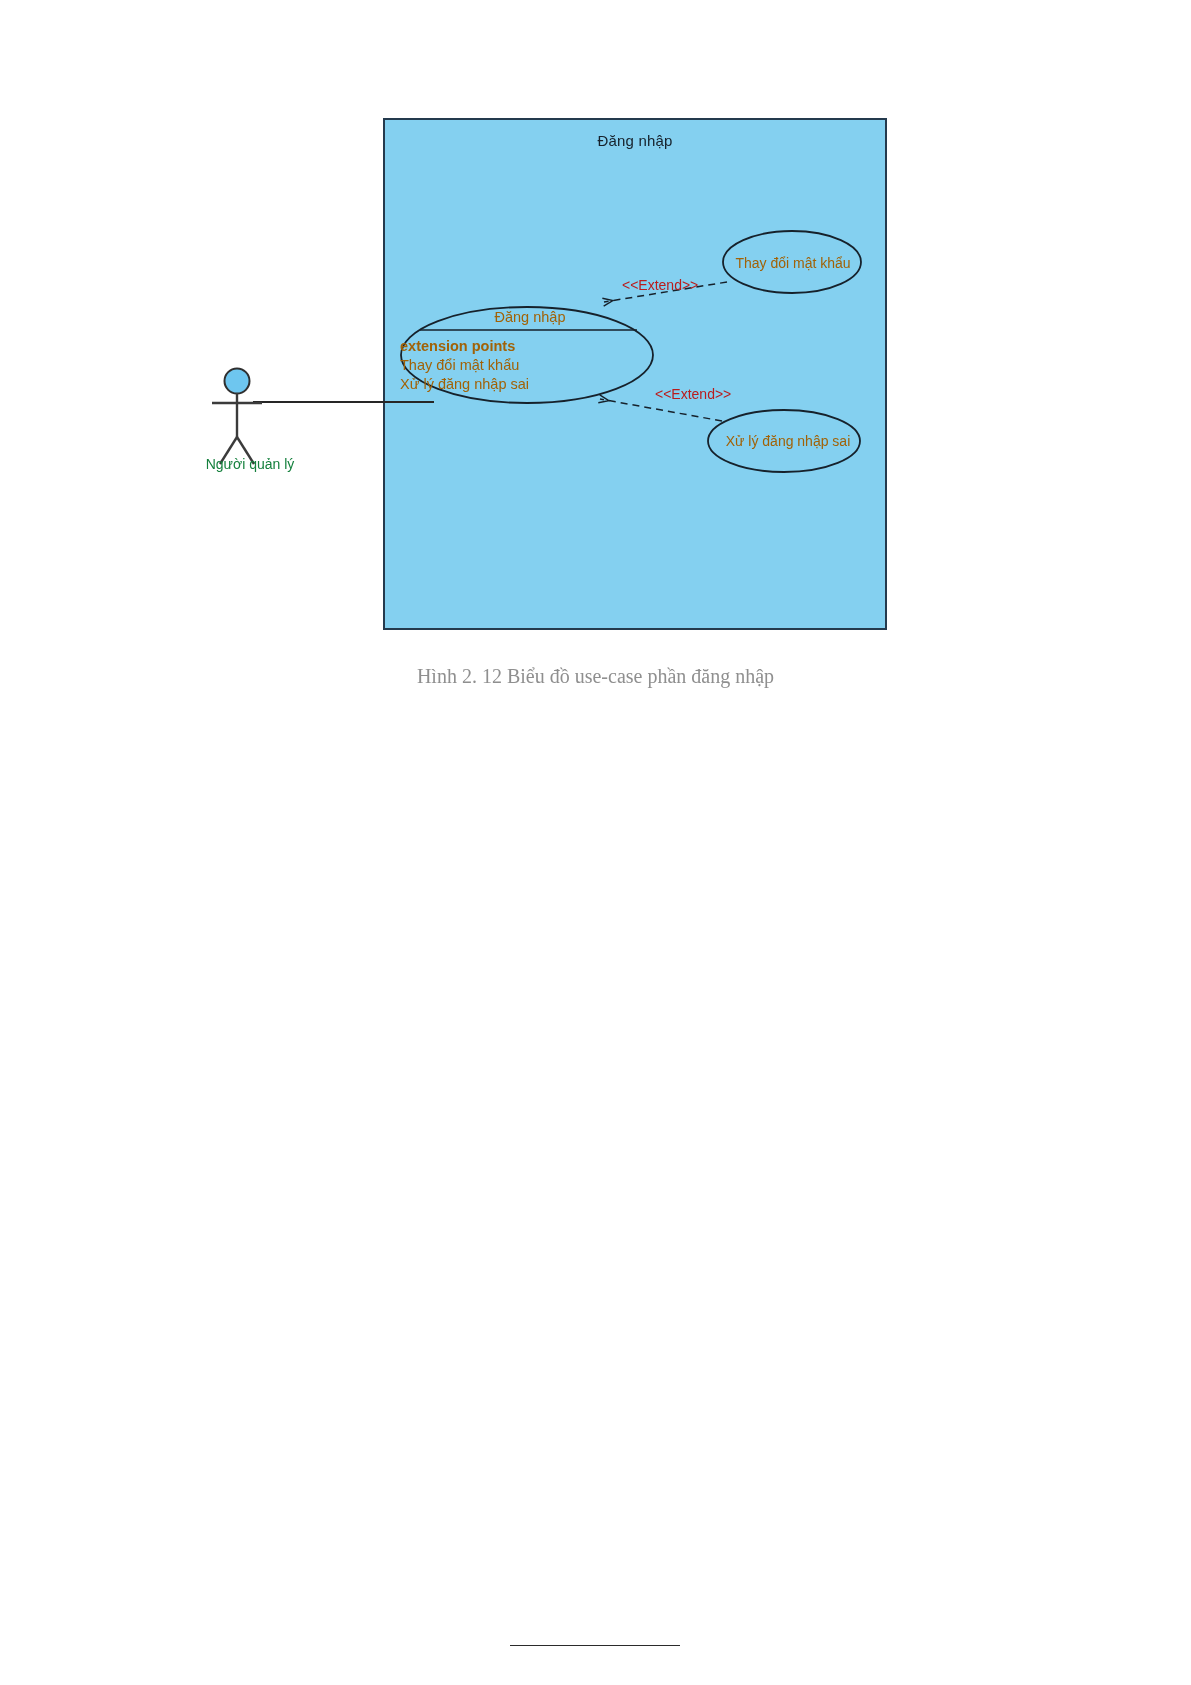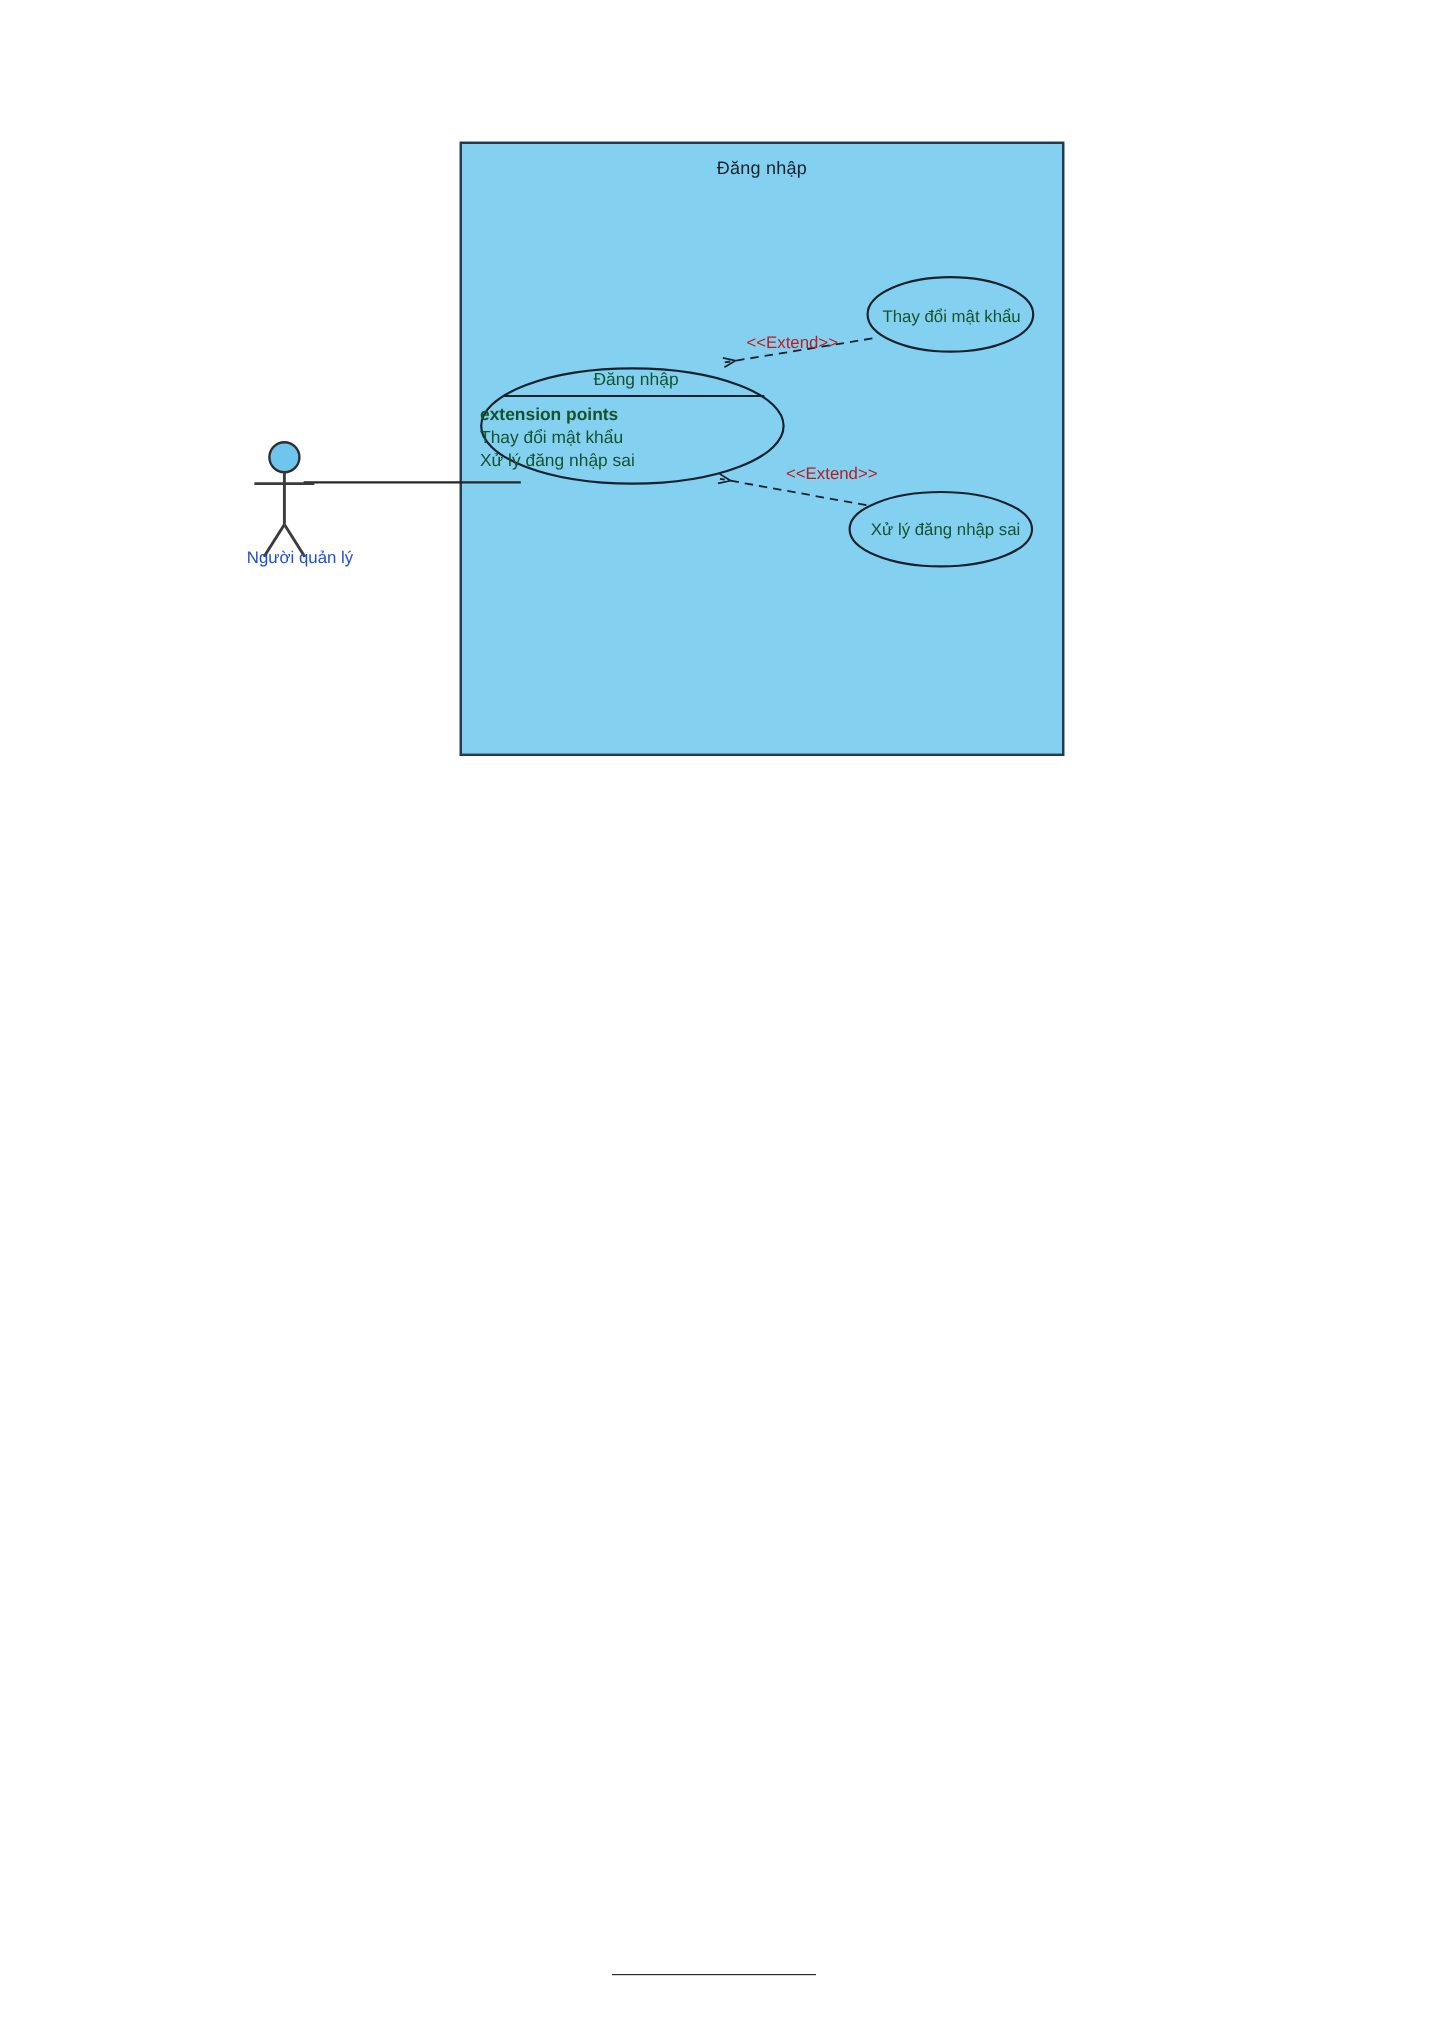--- a/index.html
+++ b/index.html
@@ -61,21 +61,21 @@
     left: 0;
     top: 0;
     width: 1191px;
     height: 760px;
     overflow: visible;
   }
 
   
   .uc-text {
     position: absolute;
-    color: #14532d;
+    color: #a16207;
     font-size: 14.5px;
     text-align: center;
     white-space: nowrap;
     line-height: 1.32;
   }
 
   #uc-login-title {
     left: 405px;
     top: 308px;
     width: 250px;
@@ -118,21 +118,21 @@
   }
   #extend-label-top { left: 622px; top: 277px; }
   #extend-label-bottom { left: 655px; top: 386px; }
   #actor-label {
     position: absolute;
     left: 160px;
     top: 456px;
     width: 180px;
     text-align: center;
     font-size: 14px;
-    color: #1d4ed8;
+    color: #15803d;
     white-space: nowrap;
   }
 
   
   #figure-caption {
     position: absolute;
     left: 0;
     top: 665px;
     width: 1191px;
     text-align: center;
@@ -204,16 +204,17 @@
     <div class="uc-text" id="uc-change-pass-label">Thay đổi mật khẩu</div>
 
     <div class="uc-text" id="uc-login-fail-label">Xử lý đăng nhập sai</div>
 
     <div class="extend-label" id="extend-label-top">&lt;&lt;Extend&gt;&gt;</div>
 
     <div class="extend-label" id="extend-label-bottom">&lt;&lt;Extend&gt;&gt;</div>
 
     <div id="actor-label">Người quản lý</div>
 
+    <div id="figure-caption">Hình 2. 12 Biểu đồ use-case phần đăng nhập</div>
   </div>
 
   <div id="footer-rule"></div>
 </div>
 
 </body></html>

